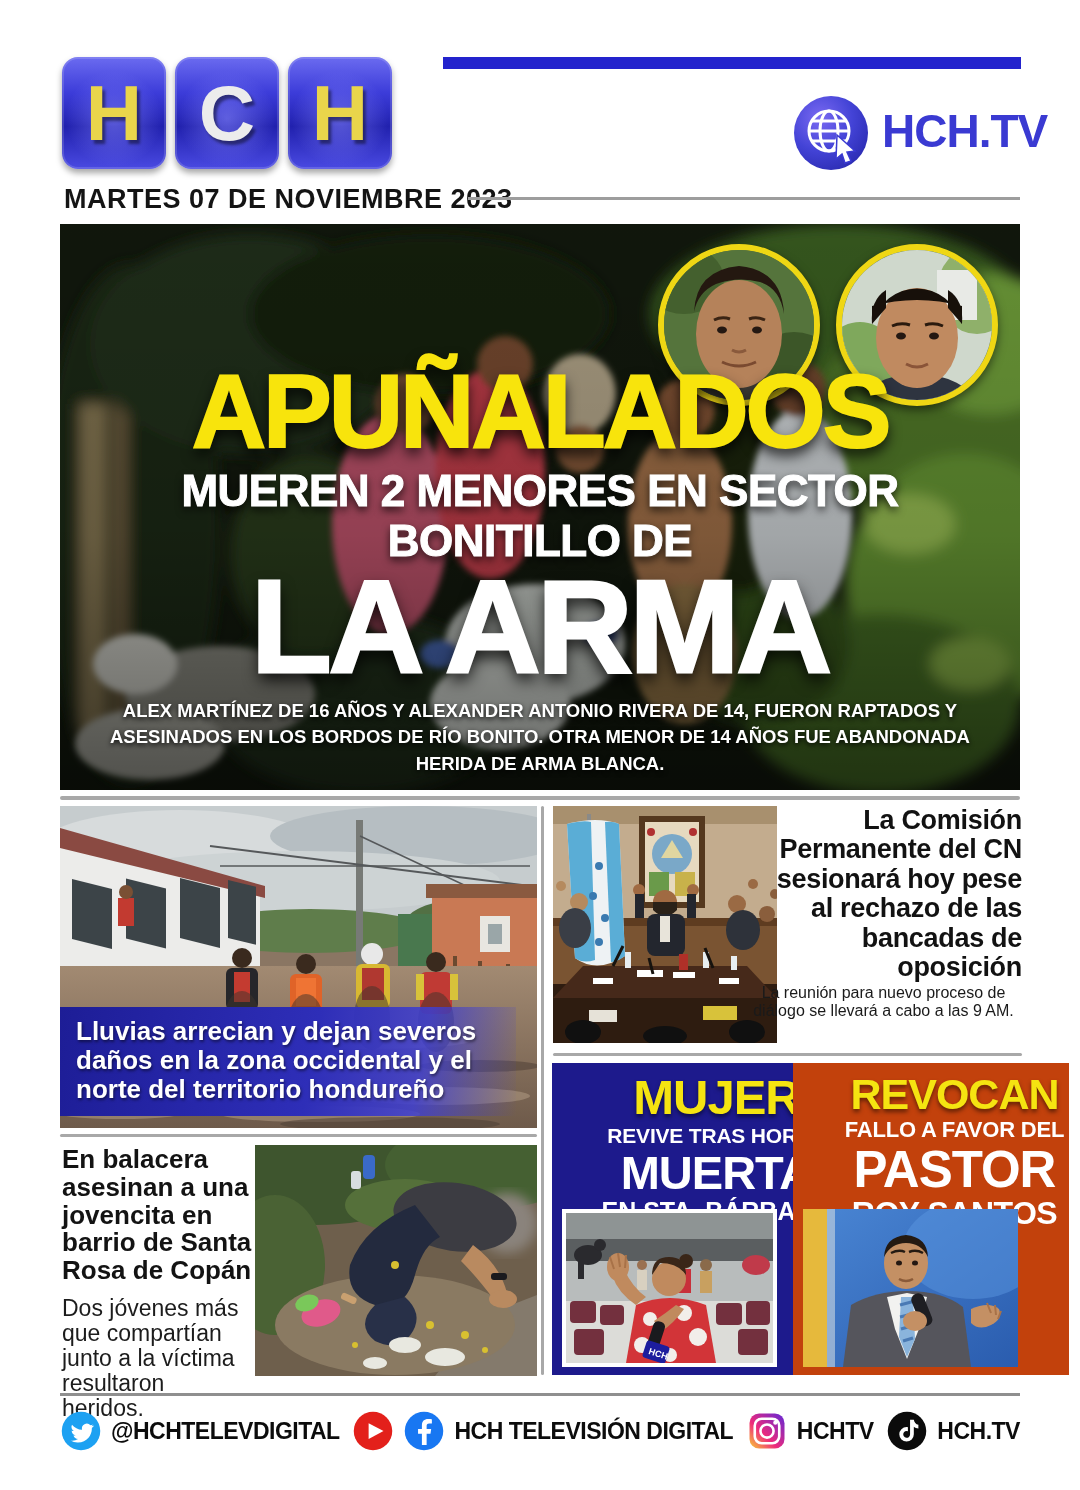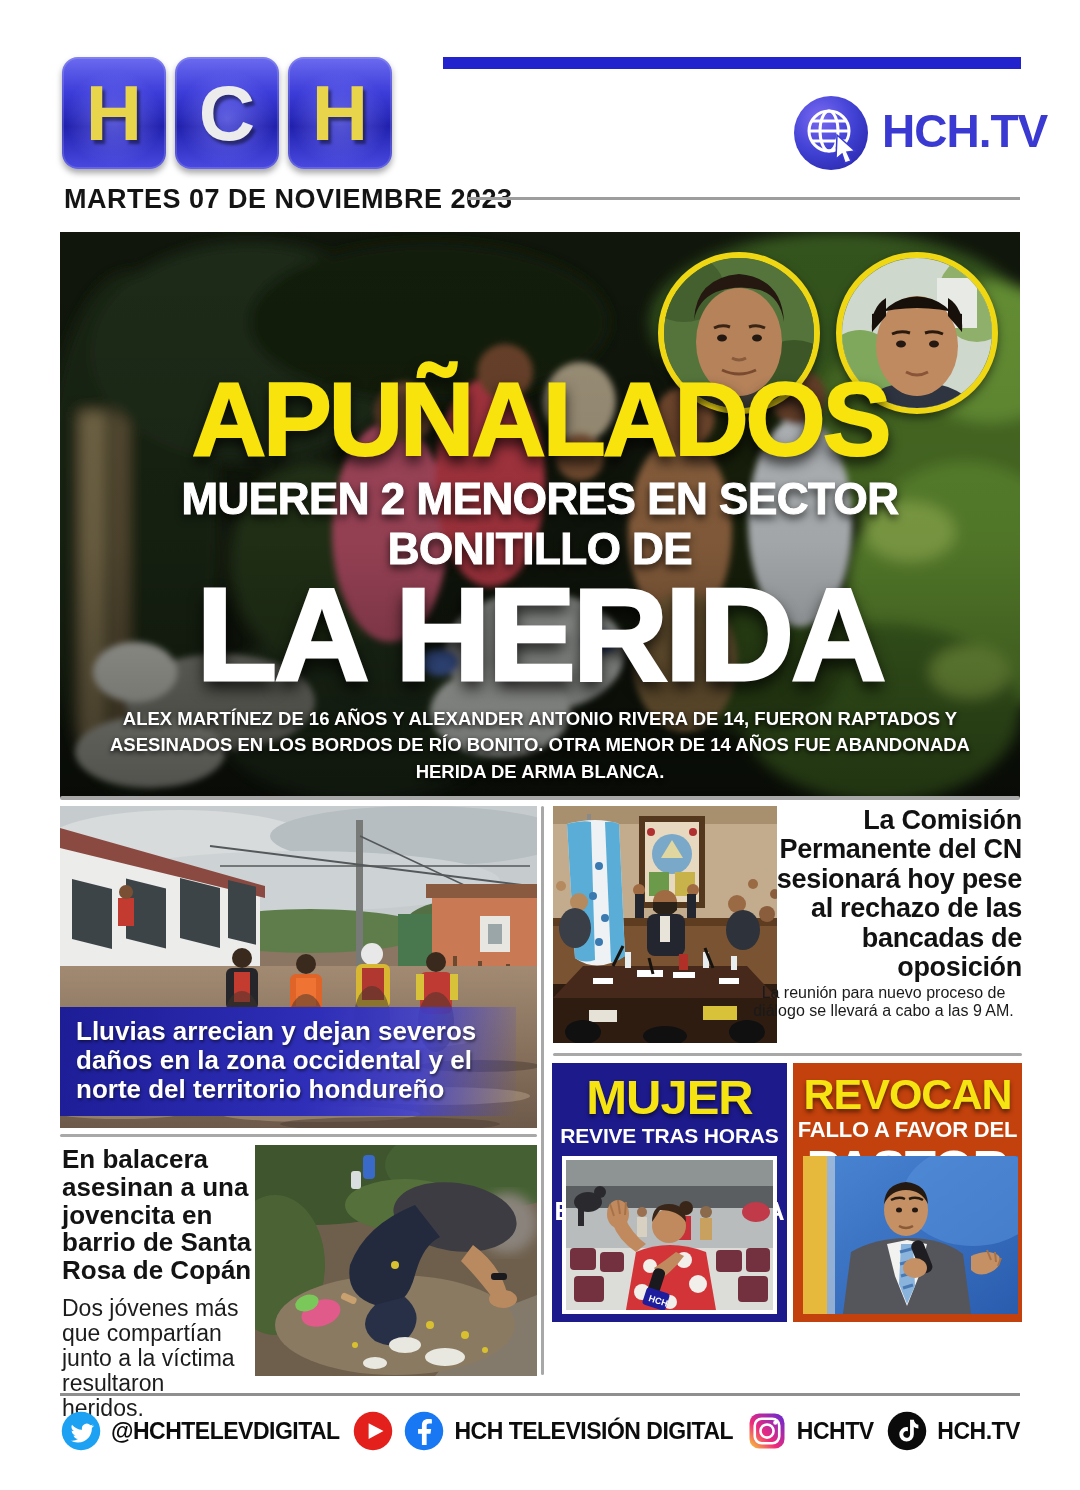--- a/index.html
+++ b/index.html
@@ -25,21 +25,21 @@
     display:flex;align-items:center;justify-content:center;}
   .noticias-badge span{font-size:51px;font-weight:bold;color:#f5e400;letter-spacing:-1px;
     text-shadow:3px 4px 0 #131378;}
   .globe-wrap{position:absolute;left:793px;top:95px;width:76px;height:76px;}
   .hchtv-label{position:absolute;left:882px;top:104px;font-size:46px;font-weight:bold;color:#3a3ad2;letter-spacing:-1px;}
 
   .date-label{position:absolute;left:64px;top:184px;font-size:27px;font-weight:bold;color:#141414;letter-spacing:.5px;}
   .date-rule{left:468px;top:197px;width:552px;height:3px;background:#9d9d9d;}
 
   
-  .main-story{position:absolute;left:60px;top:232px;width:960px;height:566px;overflow:hidden;background:#be185d;}
+  .main-story{position:absolute;left:60px;top:224px;width:960px;height:566px;overflow:hidden;background:#be185d;}
   .main-photo{position:absolute;left:0;top:0;width:960px;height:566px;}
   .portrait{position:absolute;width:150px;height:150px;border-radius:50%;border:6px solid #efd714;
     overflow:hidden;box-shadow:0 4px 10px rgba(0,0,0,.5);background:#55743c;}
   .portrait.p1{left:598px;top:20px;}
   .portrait.p2{left:776px;top:20px;}
   .main-overlay{position:absolute;left:0;right:0;bottom:6px;text-align:center;color:#fff;}
   .kicker{font-size:103px;font-weight:bold;line-height:.92;color:#f8e40c;letter-spacing:-3px;
     -webkit-text-stroke:2px #f8e40c;text-shadow:0 7px 14px rgba(0,0,0,.85);}
   .subhead{font-size:44px;font-weight:bold;letter-spacing:-.5px;margin-top:6px;
     -webkit-text-stroke:1px #fff;text-shadow:0 4px 8px rgba(0,0,0,.8);}
@@ -60,21 +60,21 @@
   .cn-headline{position:absolute;left:775px;top:806px;width:247px;font-size:27px;font-weight:bold;color:#121212;
     line-height:1.09;text-align:right;letter-spacing:-.3px;}
   .cn-subtext{position:absolute;left:745px;top:984px;width:277px;font-size:16px;color:#1a1a1a;
     line-height:1.1;text-align:center;}
 
   
   .bal-headline{position:absolute;left:62px;top:1146px;width:200px;font-size:26px;font-weight:bold;color:#131313;line-height:1.07;}
   .bal-subtext{position:absolute;left:62px;top:1296px;width:190px;font-size:23px;color:#1c1c1c;line-height:1.09;}
   .bal-photo{position:absolute;left:255px;top:1145px;width:282px;height:231px;overflow:hidden;background:#5e5444;}
 
-  .card{position:absolute;top:1063px;height:259px;color:#fff;text-align:center;}
+  .card{position:absolute;top:1063px;height:312px;color:#fff;text-align:center;padding-left:47px;}
   .card.mujer{left:552px;width:235px;background:#1d1a8c;}
   .card.revocan{left:793px;width:229px;background:#c2410c;}
   .card .l1{font-size:49px;font-weight:bold;color:#f5e411;line-height:1;margin-top:10px;letter-spacing:-1px;
     text-shadow:0 3px 4px rgba(0,0,0,.5);}
   .card.revocan .l1{font-size:43px;}
   .card .l2{font-size:21px;font-weight:bold;line-height:1.1;margin-top:2px;letter-spacing:-.2px;}
   .card.revocan .l2{font-size:22px;}
   .card .l3{font-size:47px;font-weight:bold;line-height:1;margin-top:2px;letter-spacing:-1px;}
   .card.revocan .l3{font-size:51px;}
   .card .l4{font-size:25px;font-weight:bold;line-height:1.05;margin-top:2px;}
@@ -223,21 +223,21 @@
         <ellipse cx="92" cy="86" rx="5" ry="3.5" fill="#241812"></ellipse>
         <path d="M50,76 Q59,72 68,75" stroke="#2a1a0e" stroke-width="3" fill="none"></path>
         <path d="M83,75 Q92,72 101,76" stroke="#2a1a0e" stroke-width="3" fill="none"></path>
         <path d="M64,114 Q75,120 86,114" stroke="#8a5438" stroke-width="3" fill="none"></path>
       </svg>
     </div>
 
     <div class="main-overlay">
       <div class="kicker">APUÑALADOS</div>
       <div class="subhead">MUEREN 2 MENORES EN SECTOR BONITILLO DE</div>
-      <div class="headline-xl">LA HERIDA</div>
+      <div class="headline-xl">LA ARMA</div>
       <div class="deck">ALEX MARTÍNEZ DE 16 AÑOS Y ALEXANDER ANTONIO RIVERA DE 14, FUERON RAPTADOS Y ASESINADOS EN LOS BORDOS DE RÍO BONITO. OTRA MENOR DE 14 AÑOS FUE ABANDONADA HERIDA DE ARMA BLANCA.</div>
     </div>
   </section>
 
   <div class="rule" style="left:60px;top:796px;width:960px;height:4px;"></div>
   <div class="rule" style="left:541px;top:806px;width:3px;height:569px;"></div>
 
   <section class="flood">
     <svg width="477" height="322" viewBox="0 0 477 322" preserveAspectRatio="none">
       <rect width="477" height="130" fill="#c6ccce"></rect>

